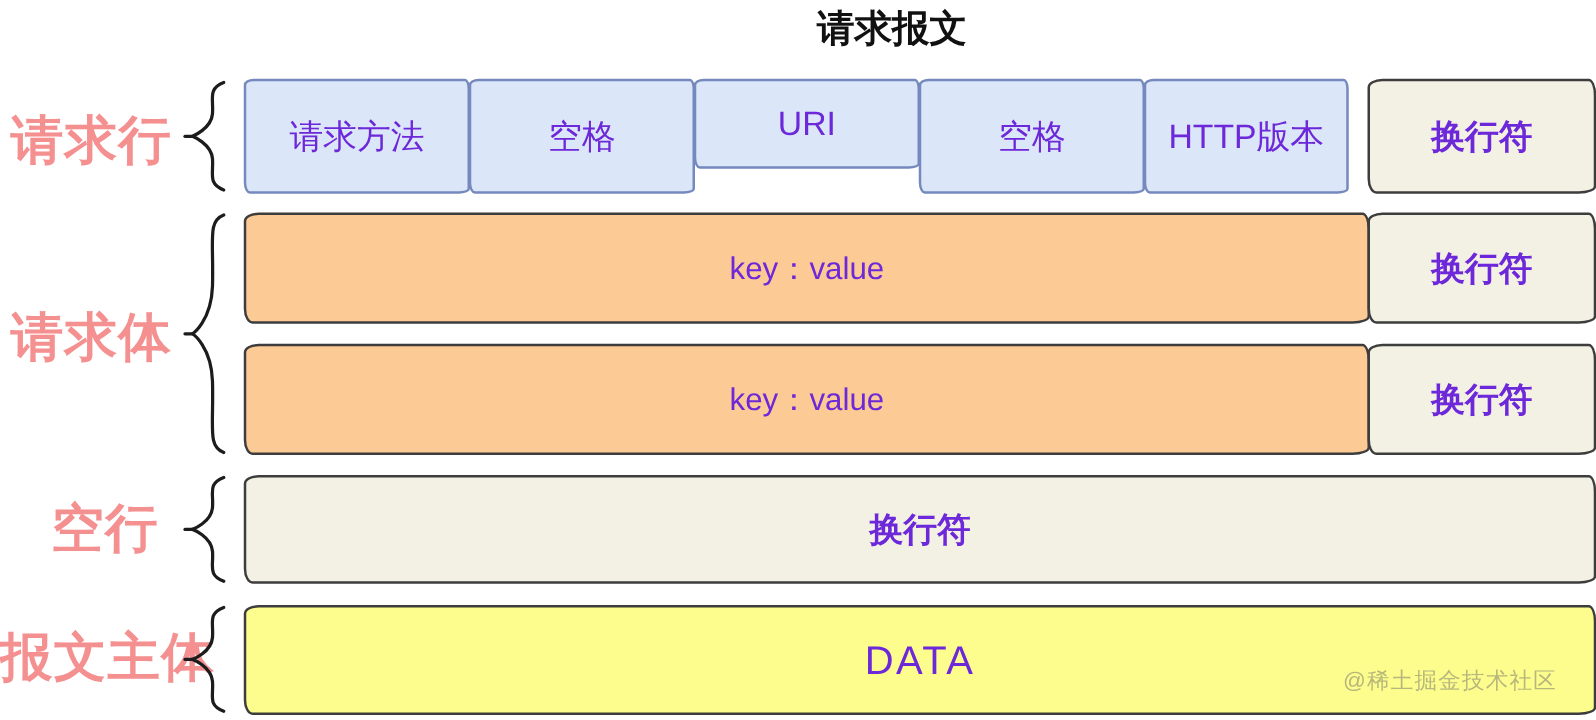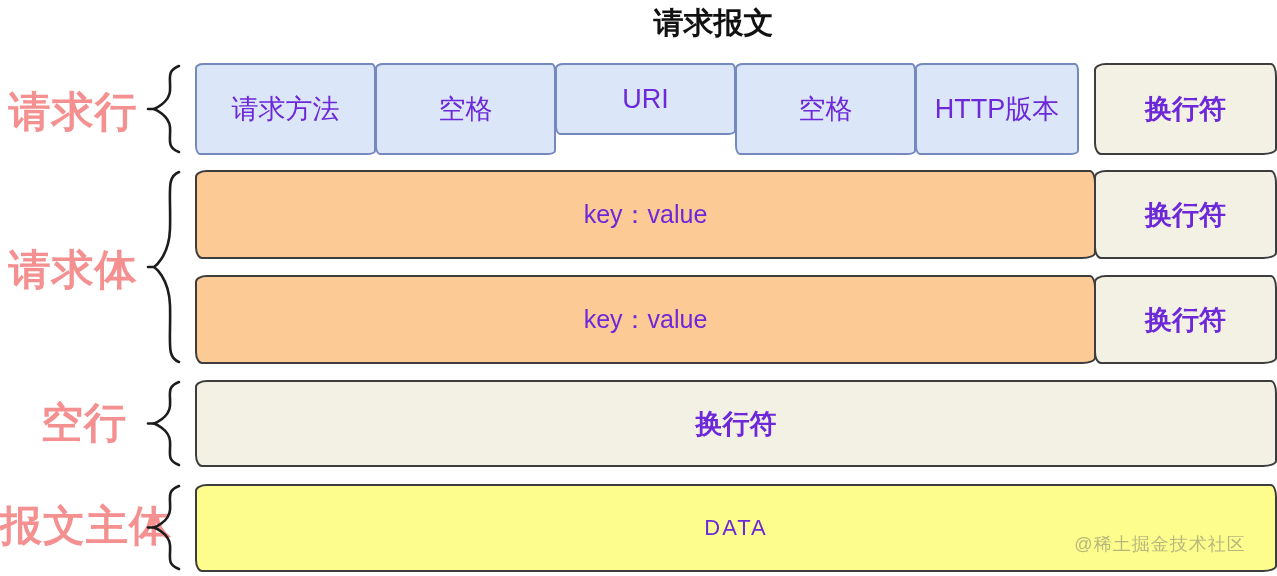--- a/index.html
+++ b/index.html
@@ -32,21 +32,21 @@
   }
   .blue{
     background:var(--blue-fill,#dbe7f8);
     border:2px solid var(--blue-border,#7589be);
     border-radius:8px 4px 9px 5px / 5px 8px 4px 9px;
   }
   .orange{background:var(--orange-fill,#fcca95);}
   .cream{background:var(--cream-fill,#f3f1e3);font-weight:bold;}
   .yellow{background:var(--yellow-fill,#fdfd8e);}
   .kv{font-size:25px;}
-  .data-text{font-size:22px;letter-spacing:2px;}
+  .data-text{font-size:32px;letter-spacing:2px;}
   .watermark{
     position:absolute;top:532px;left:1060px;width:200px;
     text-align:center;font-size:18px;color:rgba(125,125,110,0.55);
     letter-spacing:1px;
   }
 </style>
 </head>
 <body>
 
 <div class="canvas">

